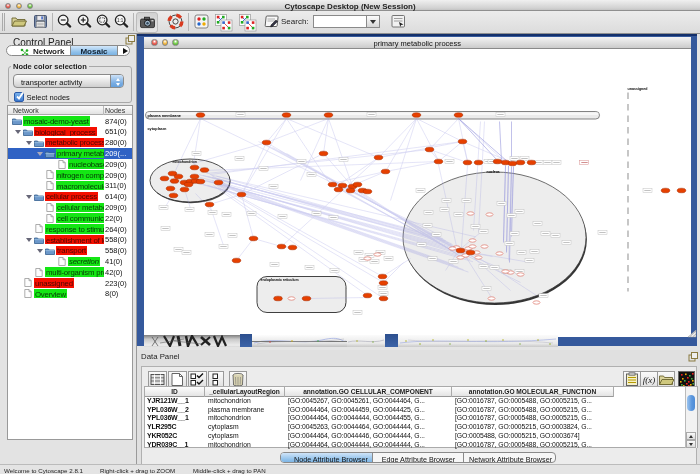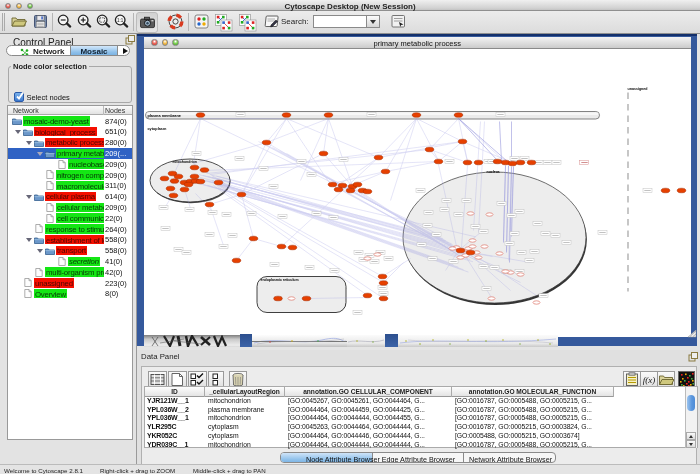--- a/index.html
+++ b/index.html
@@ -134,20 +134,26 @@
         <circle cx="7" cy="6.5" r="1.3" fill="#2a2"></circle>
         <line x1="2" y1="2" x2="7" y2="6.5" stroke="#2a2" stroke-width="0.7"></line>
         <line x1="7" y1="2.5" x2="3" y2="7" stroke="#2a2" stroke-width="0.7"></line>
       </svg>
       <div class="abs" style="left:26px;top:1px;font-size:8px;font-weight:bold;color:#222;">Network</div>
       <div class="abs" style="left:63px;top:1px;width:48px;text-align:center;font-size:8px;font-weight:bold;color:#123;">Mosaic</div>
       <div class="abs" style="left:116px;top:2.3px;width:0;height:0;border-top:3.3px solid transparent;border-bottom:3.3px solid transparent;border-left:5.2px solid #111;"></div>
     </div>
     <div class="abs" style="left:8px;top:32px;width:124px;height:37px;border:1px solid #a8a8a8;border-radius:3px;"></div>
     <div class="abs" style="left:11px;top:28px;font-size:7.5px;font-weight:bold;color:#222;background:#e3e3e3;padding:0 2px;">Node color selection</div>
+    <div class="abs" style="left:13px;top:40px;width:111px;height:14px;background:linear-gradient(#ffffff,#e2e2e2 60%,#cfcfcf);border:1px solid #8a8a8a;border-radius:4px;overflow:hidden;">
+      <div class="abs" style="right:0;top:0;width:13px;height:14px;background:linear-gradient(#cde2f8,#76abe2 60%,#5e9bd8);border-left:1px solid #8a8a8a;"></div>
+      <div class="abs" style="right:3.5px;top:2.5px;width:0;height:0;border-left:2.8px solid transparent;border-right:2.8px solid transparent;border-bottom:3.6px solid #fff;"></div>
+      <div class="abs" style="right:3.5px;top:7.8px;width:0;height:0;border-left:2.8px solid transparent;border-right:2.8px solid transparent;border-top:3.6px solid #fff;"></div>
+      <div class="abs" style="left:7px;top:2.8px;font-size:7.5px;color:#111;">transporter activity</div>
+    </div>
     <div class="abs" style="left:14px;top:58px;width:9.5px;height:9.5px;border-radius:2px;background:linear-gradient(#7ab2ec,#3c79cf);border:1px solid #2a5aa8;"></div>
     <svg class="abs" style="left:14px;top:55px;" width="12" height="12" viewBox="0 0 12 12">
       <path d="M3 7.5 L5 9.5 L9 3.5" fill="none" stroke="#fff" stroke-width="1.8"></path>
     </svg>
     <div class="abs" style="left:26.5px;top:59px;font-size:7.5px;color:#111;">Select nodes</div>
   </div>
 <div class="abs" style="left:7px;top:105px;width:126px;height:335px;background:#fff;border:1px solid #999;">
     <div class="abs" style="left:0;top:0;width:124px;height:9px;background:linear-gradient(#fbfbfb,#e2e2e2);border-bottom:1px solid #aaa;">
       <div class="abs" style="left:5px;top:0.5px;font-size:7px;color:#333;">Network</div>
       <div class="abs" style="left:97px;top:0.5px;font-size:7px;color:#333;">Nodes</div>
@@ -197,21 +203,21 @@
       <path d="M0.8 0.5 L5 0.5 L7.2 2.7 L7.2 8.5 L0.8 8.5 Z" fill="#fdfdfd" stroke="#999" stroke-width="0.8"></path>
       <path d="M5 0.5 L5 2.7 L7.2 2.7" fill="none" stroke="#999" stroke-width="0.8"></path>
     </svg>
     <div class="abs" style="left:48px;top:74.9px;max-width:47.5px;height:9.6px;overflow:hidden;white-space:nowrap;font-size:7.8px;letter-spacing:-0.2px;color:#073b07;background:#14e614;padding:0.8px 1px 0 1px;">macromolecule</div>
     <div class="abs" style="left:97px;top:75.3px;font-size:7.5px;color:#111;">311(0)</div>
     <div class="abs" style="left:18px;top:88.7px;width:0;height:0;border-left:3.5px solid transparent;border-right:3.5px solid transparent;border-top:4.5px solid #667;"></div>
     <svg class="abs" style="left:26px;top:86.7px;" width="10" height="8" viewBox="0 0 10 8">
       <path d="M0.5 2 L3.5 2 L4.3 3 L9.5 3 L9.5 7.5 L0.5 7.5 Z" fill="#6b97c9" stroke="#35608f" stroke-width="0.8"></path>
       <path d="M0.5 3.6 L9.5 3.6" stroke="#8fb5da" stroke-width="1.1"></path>
     </svg>
-    <div class="abs" style="left:37px;top:85.7px;max-width:58.5px;height:9.6px;overflow:hidden;white-space:nowrap;font-size:7.8px;letter-spacing:-0.2px;color:#4c0800;background:#f50f00;padding:0.8px 1px 0 1px;">cellular plasma</div>
+    <div class="abs" style="left:37px;top:85.7px;max-width:58.5px;height:9.6px;overflow:hidden;white-space:nowrap;font-size:7.8px;letter-spacing:-0.2px;color:#4c0800;background:#f50f00;padding:0.8px 1px 0 1px;">cellular process</div>
     <div class="abs" style="left:97px;top:86.1px;font-size:7.5px;color:#111;">614(0)</div>
     <svg class="abs" style="left:38px;top:96.8px;" width="8" height="9" viewBox="0 0 8 9">
       <path d="M0.8 0.5 L5 0.5 L7.2 2.7 L7.2 8.5 L0.8 8.5 Z" fill="#fdfdfd" stroke="#999" stroke-width="0.8"></path>
       <path d="M5 0.5 L5 2.7 L7.2 2.7" fill="none" stroke="#999" stroke-width="0.8"></path>
     </svg>
     <div class="abs" style="left:48px;top:96.5px;max-width:47.5px;height:9.6px;overflow:hidden;white-space:nowrap;font-size:7.8px;letter-spacing:-0.2px;color:#073b07;background:#14e614;padding:0.8px 1px 0 1px;">cellular metabo</div>
     <div class="abs" style="left:97px;top:96.9px;font-size:7.5px;color:#111;">209(0)</div>
     <svg class="abs" style="left:38px;top:107.6px;" width="8" height="9" viewBox="0 0 8 9">
       <path d="M0.8 0.5 L5 0.5 L7.2 2.7 L7.2 8.5 L0.8 8.5 Z" fill="#fdfdfd" stroke="#999" stroke-width="0.8"></path>
       <path d="M5 0.5 L5 2.7 L7.2 2.7" fill="none" stroke="#999" stroke-width="0.8"></path>
@@ -823,20 +829,20 @@
       <div class="abs" style="left:542px;top:8px;width:8px;height:16px;border-radius:4px;background:linear-gradient(90deg,#9cc4ee,#5a96dd 60%,#4f8cd6);"></div>
       <div class="abs" style="left:541px;top:45px;width:10px;height:8px;background:linear-gradient(#fafafa,#ddd);border:1px solid #aaa;"></div>
       <div class="abs" style="left:543.5px;top:47.5px;width:0;height:0;border-left:2.5px solid transparent;border-right:2.5px solid transparent;border-bottom:3.5px solid #333;"></div>
       <div class="abs" style="left:541px;top:53px;width:10px;height:8px;background:linear-gradient(#fafafa,#ddd);border:1px solid #aaa;"></div>
       <div class="abs" style="left:543.5px;top:55.5px;width:0;height:0;border-left:2.5px solid transparent;border-right:2.5px solid transparent;border-top:3.5px solid #333;"></div>
     </div>
   </div>
 <div class="abs" style="left:280px;top:452px;width:276px;height:11px;background:#f6f6f6;border:1px solid #8a8a8a;border-radius:4px;overflow:hidden;">
     <div class="abs" style="left:0;top:0;width:92px;height:11px;background:linear-gradient(#cfe4f8,#8fc0ea 60%,#74aee0);border-right:1px solid #8a8a8a;"></div>
     <div class="abs" style="left:92px;top:0;width:91px;height:11px;border-right:1px solid #8a8a8a;"></div>
-    <div class="abs" style="left:16px;top:1.6px;width:92px;text-align:center;font-size:7.2px;color:#111;">Node Attribute Browser</div>
+    <div class="abs" style="left:4px;top:1.6px;width:92px;text-align:center;font-size:7.2px;color:#111;">Node Attribute Browser</div>
     <div class="abs" style="left:92px;top:1.6px;width:91px;text-align:center;font-size:7.2px;color:#111;">Edge Attribute Browser</div>
     <div class="abs" style="left:183px;top:1.6px;width:93px;text-align:center;font-size:7.2px;color:#111;">Network Attribute Browser</div>
   </div>
 <div class="abs" style="left:0;top:464px;width:700px;height:10px;background:#e4e4e4;border-top:1px solid #bbb;">
     <div class="abs" style="left:4px;top:2px;font-size:6.2px;color:#222;">Welcome to Cytoscape 2.8.1</div>
     <div class="abs" style="left:100px;top:2px;font-size:6.2px;color:#222;">Right-click + drag to ZOOM</div>
     <div class="abs" style="left:193px;top:2px;font-size:6.2px;color:#222;">Middle-click + drag to PAN</div>
   </div>
 </body></html>

